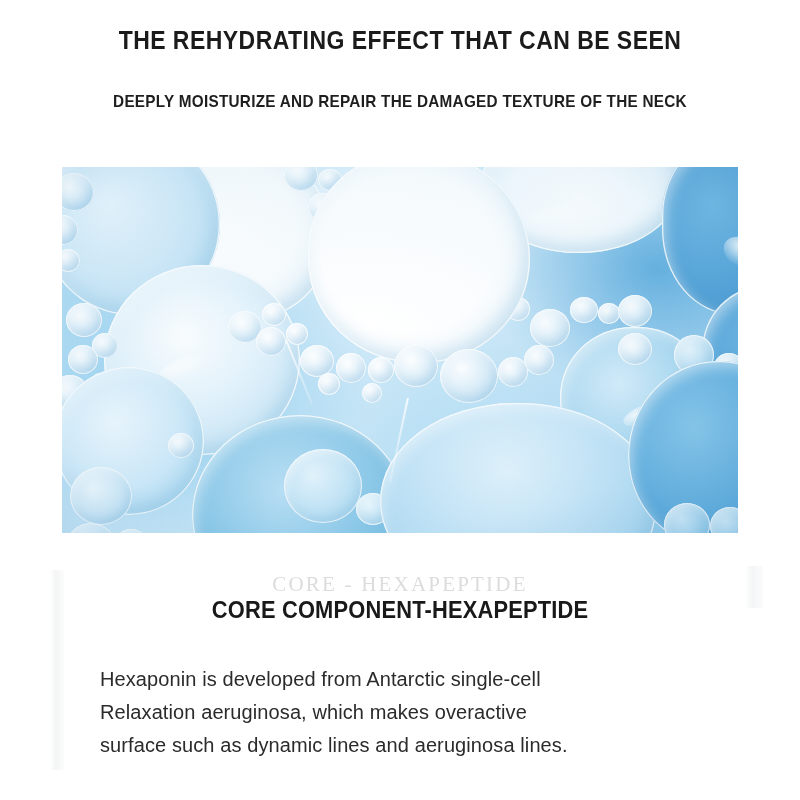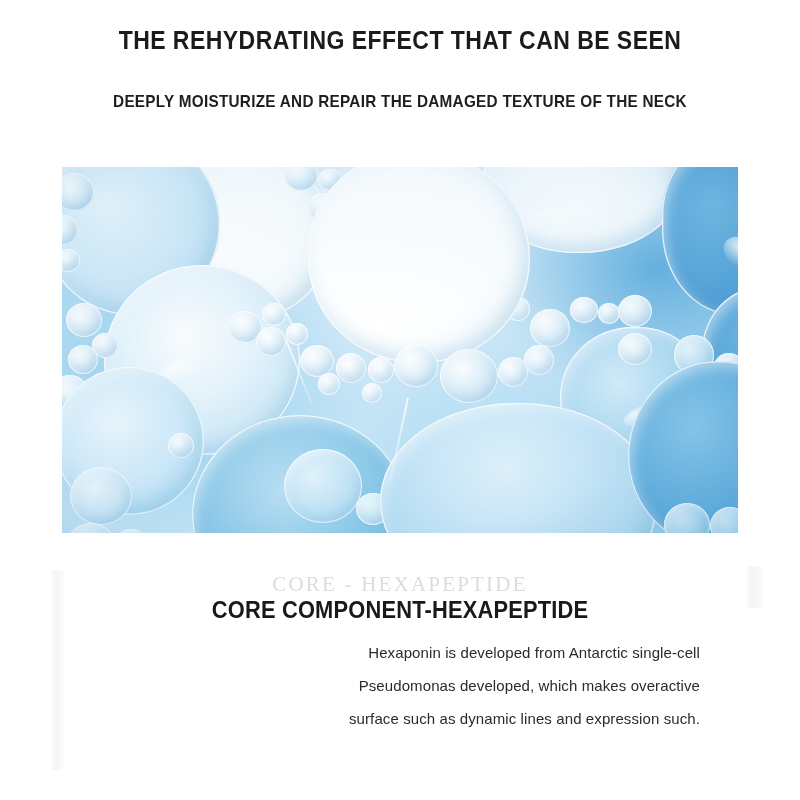--- a/index.html
+++ b/index.html
@@ -124,26 +124,26 @@
     font-weight: 700;
     font-size: 23px;
     letter-spacing: 0.2px;
     color: #191919;
     transform: scaleX(0.95);
     transform-origin: center center;
     white-space: nowrap;
   }
   .body-copy {
     position: absolute;
-    top: 636px;
+    top: 663px;
     left: 100px;
     width: 600px;
-    text-align: right;
-    font-family: "Liberation Sans", sans-serif;
-    font-size: 15px;
+    text-align: left;
+    font-family: "Liberation Sans", sans-serif;
+    font-size: 20px;
     line-height: 33px;
     color: #2b2b2b;
     letter-spacing: 0.1px;
   }
   .body-copy .ln { display: block; white-space: nowrap; }
 </style>
 </head>
 <body>
 
 <div class="page">
@@ -262,17 +262,17 @@
 
   <div class="ghost" style="left:50px; top:570px; width:14px; height:200px; border-radius:3px;"></div>
   <div class="ghost" style="left:745px; top:566px; width:18px; height:42px; border-radius:3px;"></div>
 
   <div class="eyebrow">CORE  -  HEXAPEPTIDE</div>
 
   <div class="section-title">CORE COMPONENT-HEXAPEPTIDE</div>
 
   <div class="body-copy">
     <span class="ln">Hexaponin is developed from Antarctic single-cell</span>
-    <span class="ln">Pseudomonas developed, which makes overactive</span>
-    <span class="ln">surface such as dynamic lines and expression such.</span>
+    <span class="ln">Relaxation aeruginosa, which makes overactive</span>
+    <span class="ln">surface such as dynamic lines and aeruginosa lines.</span>
   </div>
 
 </div>
 
 </body></html>

